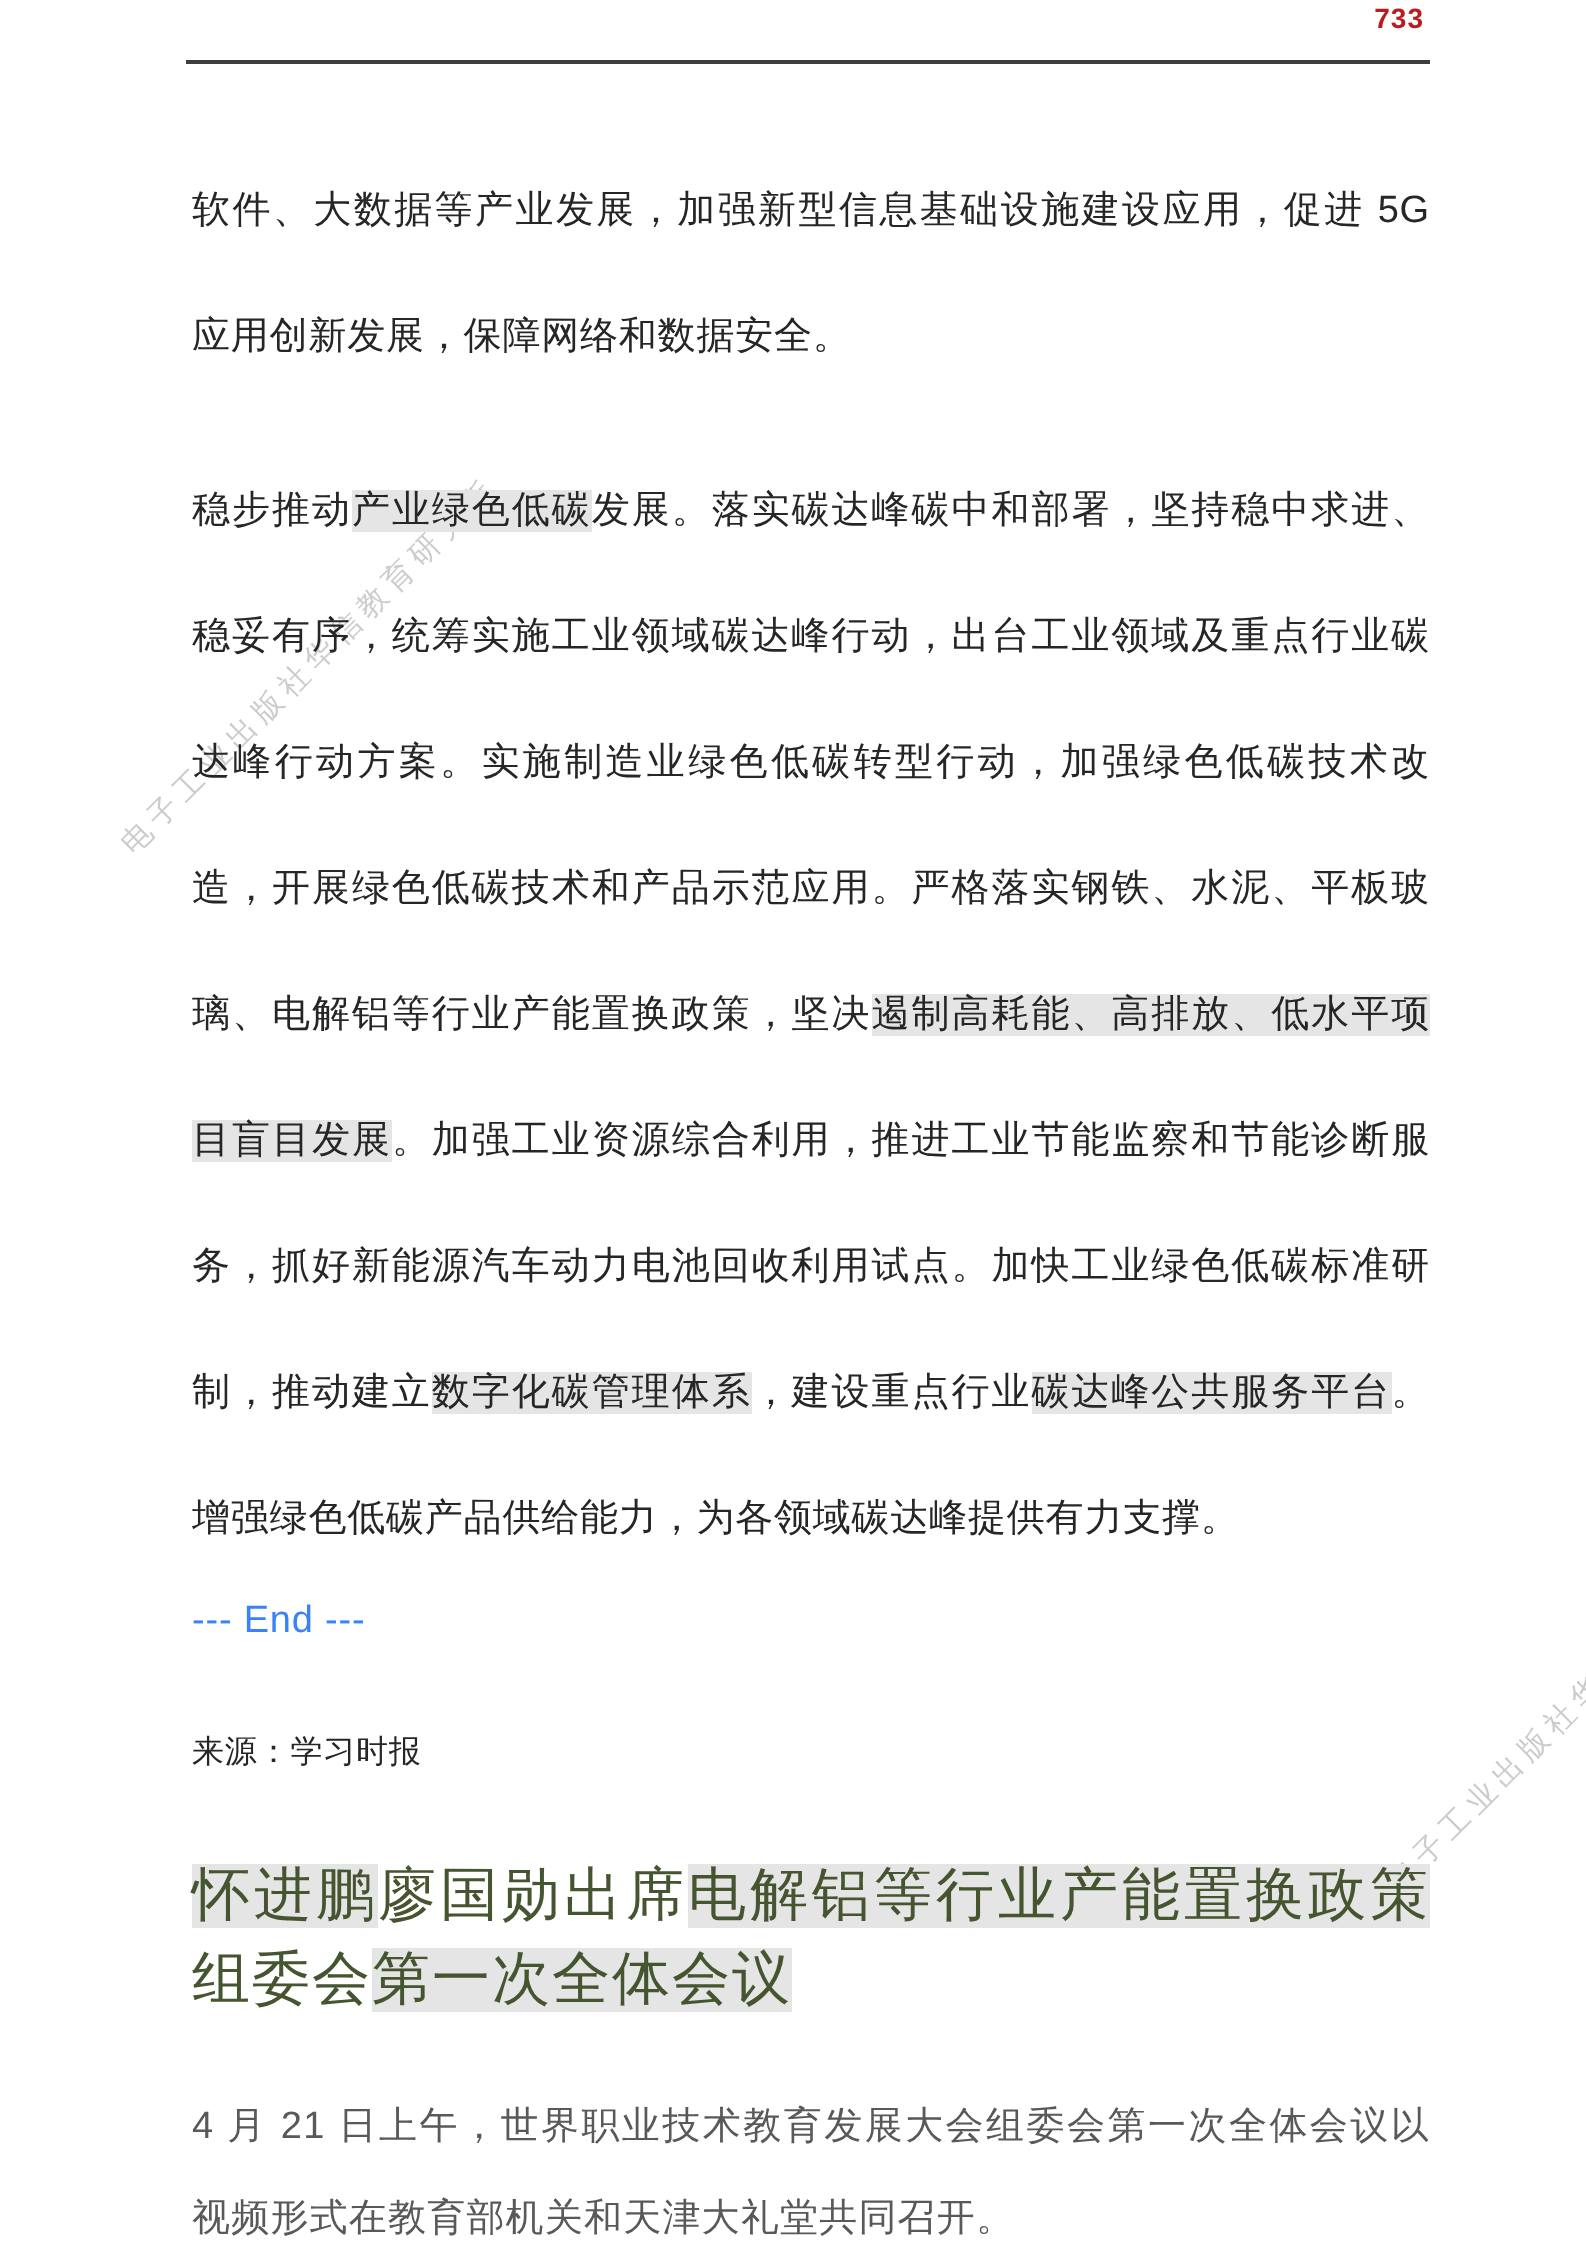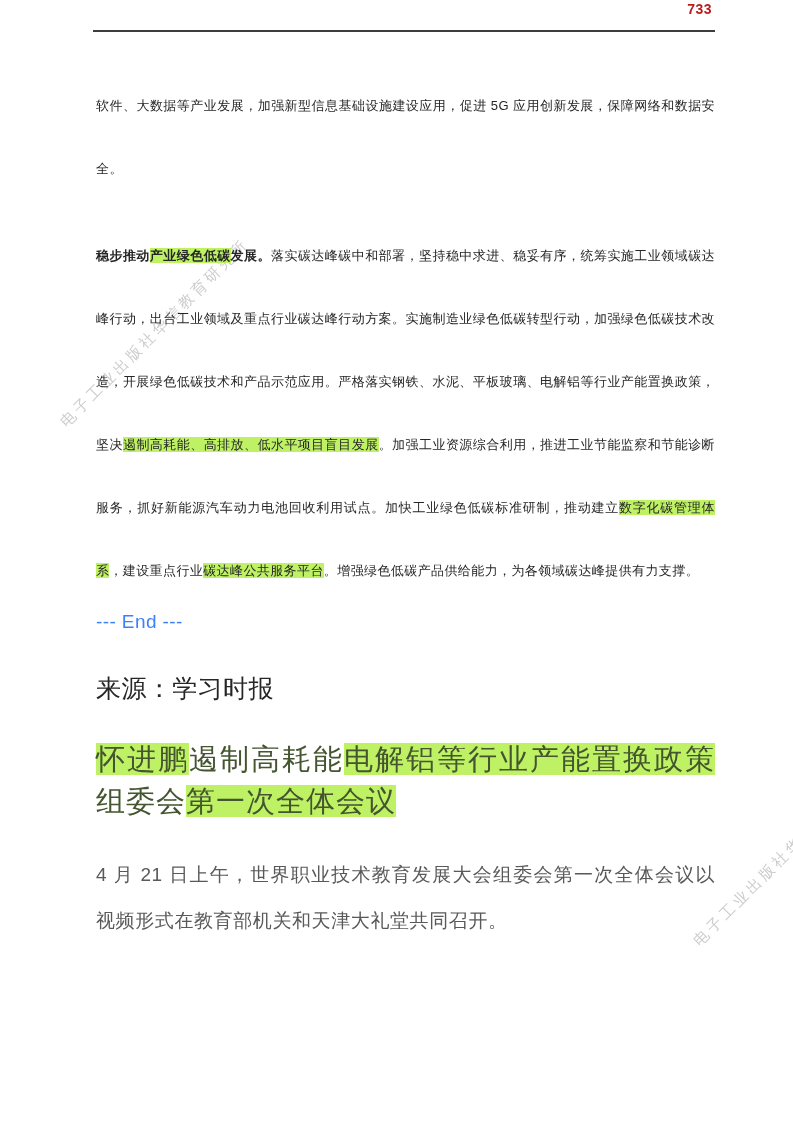--- a/index.html
+++ b/index.html
@@ -29,40 +29,40 @@
     height: 2px;
     background: #3d3d3d;
   }
   .content {
     position: absolute;
     left: 96px;
     top: 32px;
     width: 619px;
   }
   .body-p {
-    font-size: 13px;
+    font-size: 19px;
     line-height: 63px;
     color: #262626;
     text-align: justify;
     letter-spacing: 0.4px;
   }
   .p1 { margin-top: 42px; }
   .p2 { margin-top: 24px; }
-  .b  { font-weight: 700; }
-  .hl { background: #bef264; }
+  .b  { font-weight: 400; }
+  .hl { background: #e5e5e5; }
   .end-marker {
     margin-top: 0;
     font-size: 19px;
     line-height: 40px;
     color: #3b82f6;
     letter-spacing: 0.4px;
   }
   .source {
     margin-top: 26px;
-    font-size: 25px;
+    font-size: 16px;
     line-height: 40px;
     color: #262626;
     letter-spacing: 0.4px;
   }
   .article2-title {
     margin-top: 30px;
     font-size: 29px;
     line-height: 42px;
     font-weight: 400;
     color: #44552f;
@@ -104,18 +104,18 @@
   <div class="content">
 
     <p class="body-p p1">软件、大数据等产业发展，加强新型信息基础设施建设应用，促进 5G 应用创新发展，保障网络和数据安全。</p>
 
     <p class="body-p p2"><span class="b">稳步推动</span><span class="hl b">产业绿色低碳</span><span class="b">发展。</span><span>落实碳达峰碳中和部署，坚持稳中求进、稳妥有序，统筹实施工业领域碳达峰行动，出台工业领域及重点行业碳达峰行动方案。实施制造业绿色低碳转型行动，加强绿色低碳技术改造，开展绿色低碳技术和产品示范应用。严格落实钢铁、水泥、平板玻璃、电解铝等行业产能置换政策，坚决</span><span class="hl">遏制高耗能、高排放、低水平项目盲目发展</span><span>。加强工业资源综合利用，推进工业节能监察和节能诊断服务，抓好新能源汽车动力电池回收利用试点。加快工业绿色低碳标准研制，推动建立</span><span class="hl">数字化碳管理体系</span><span>，建设重点行业</span><span class="hl">碳达峰公共服务平台</span><span>。增强绿色低碳产品供给能力，为各领域碳达峰提供有力支撑。</span></p>
 
     <p class="end-marker">--- End ---</p>
 
     <p class="source">来源：学习时报</p>
 
-    <h1 class="article2-title"><span class="hl">怀进鹏</span><span>遏制高耗能</span><span class="hl">电解铝等行业产能置换政策</span><span>组委会</span><span class="hl">第一次全体会议</span></h1>
+    <h1 class="article2-title"><span class="hl">怀进鹏</span><span>廖国勋出席</span><span class="hl">电解铝等行业产能置换政策</span><span>组委会</span><span class="hl">第一次全体会议</span></h1>
 
     <p class="p3">4 月 21 日上午，世界职业技术教育发展大会组委会第一次全体会议以视频形式在教育部机关和天津大礼堂共同召开。</p>
 
   </div>
 </div>
 
 </body></html>

